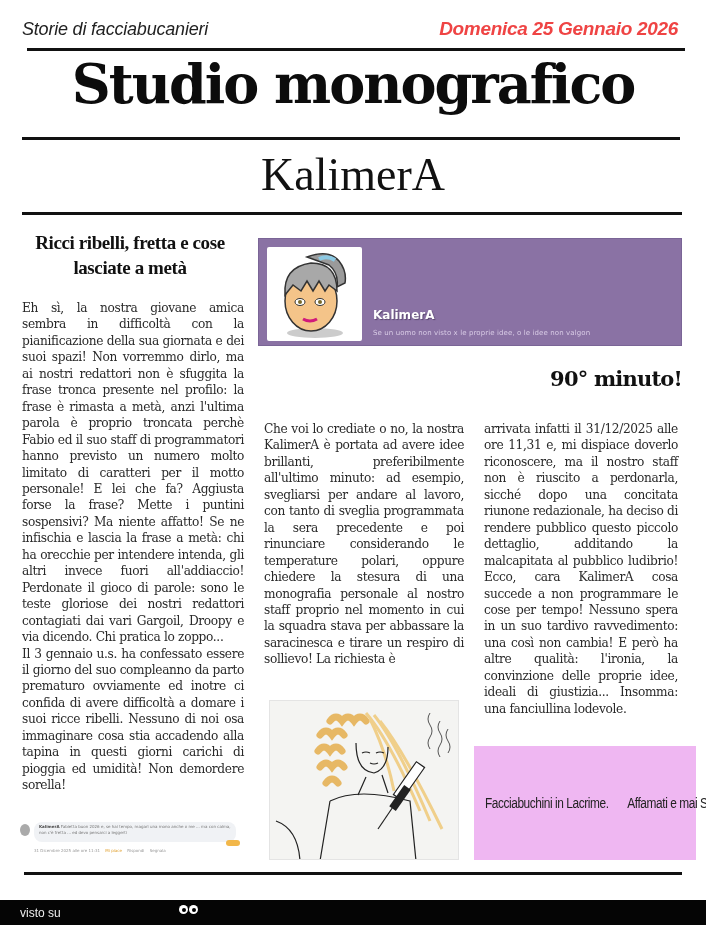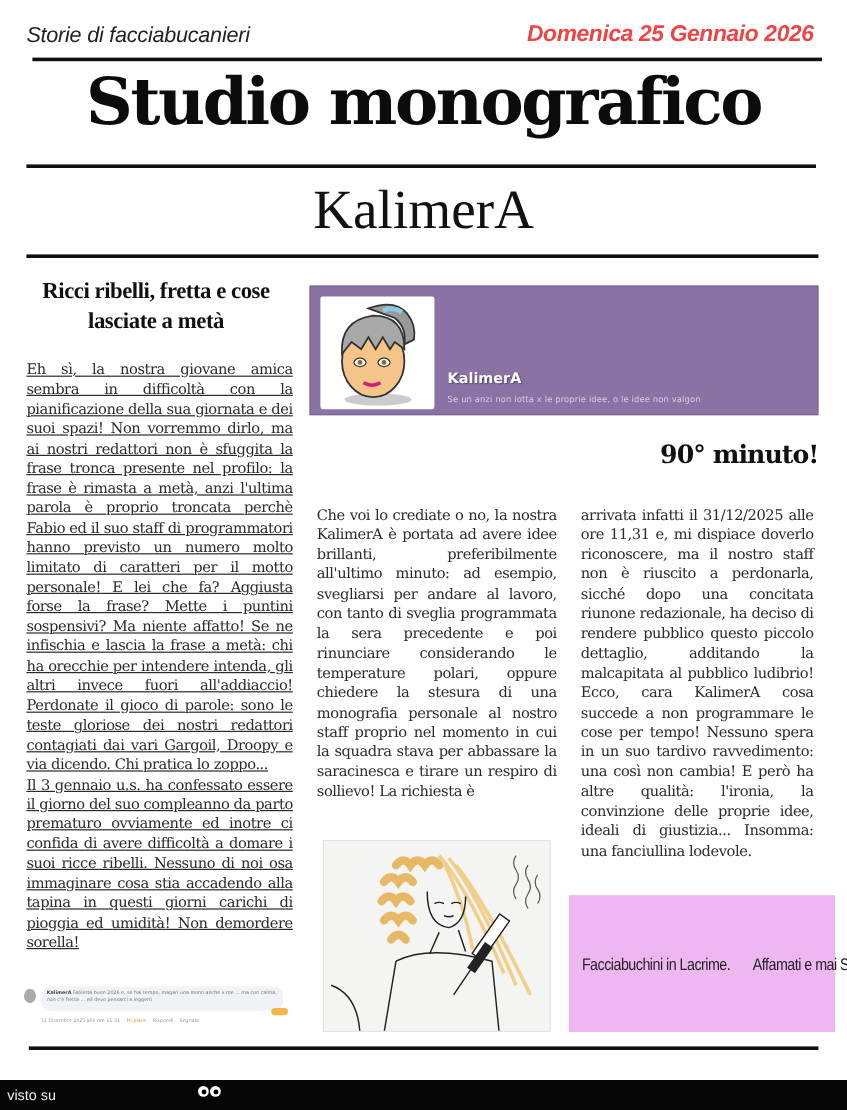--- a/index.html
+++ b/index.html
@@ -17,21 +17,21 @@
 
   .main-title { position: absolute; top: 52px; left: 0; width: 706px; text-align: center; font-family: "DejaVu Serif", serif; font-weight: bold; font-size: 54px; letter-spacing: -2px; color: #0c0c0c; }
   .author-title { position: absolute; top: 148px; left: 0; width: 706px; text-align: center; font-family: "Liberation Serif", serif; font-size: 46px; color: #111; }
 
   .left-head { position: absolute; top: 230px; left: 10px; width: 240px; text-align: center; font-family: "Liberation Serif", serif; font-weight: bold; font-size: 19px; line-height: 25px; color: #111; letter-spacing: -0.4px; }
 
   .body-text { position: absolute; font-family: "DejaVu Serif", serif; font-size: 12.2px; line-height: 16.45px; text-align: justify; color: #2a2a2a; letter-spacing: -0.35px; }
   .left-col { top: 300px; left: 22px; width: 222px; }
   .mid-col { top: 421px; left: 264px; width: 200px; }
   .right-col { top: 421px; left: 484px; width: 194px; }
-  .body-text p { margin: 0; text-decoration: underline; }
+  .body-text p { margin: 0; }
 
   .profile-box { position: absolute; top: 238px; left: 258px; width: 424px; height: 108px; background: #8a72a4; border: 1px solid #7a6596; }
   .avatar { position: absolute; top: 8px; left: 8px; width: 95px; height: 94px; background: #fff; border-radius: 2px; overflow: hidden; }
   .profile-name { position: absolute; top: 69px; left: 114px; font-family: "DejaVu Sans", sans-serif; font-weight: bold; font-size: 12px; color: #fff; text-shadow: 1px 1px 1px #5a4870; }
   .profile-motto { position: absolute; top: 90px; left: 114px; font-family: "DejaVu Sans", sans-serif; font-size: 7px; color: #d9cce6; letter-spacing: 0.1px; white-space: nowrap; }
 
   .mid-head { position: absolute; top: 366px; left: 258px; width: 424px; text-align: right; font-family: "DejaVu Serif", serif; font-weight: bold; font-size: 21px; color: #111; letter-spacing: -0.8px; }
 
   .photo { position: absolute; top: 700px; left: 269px; width: 190px; height: 160px; background: #f4f4f2; border: 1px solid #e4e4e4; overflow: hidden; }
 
@@ -39,21 +39,21 @@
   .pink-line { font-family: "Liberation Sans", sans-serif; font-size: 14px; color: #222; letter-spacing: -0.5px; transform: scaleX(0.85); white-space: nowrap; }
 
   .comment { position: absolute; top: 820px; left: 18px; width: 225px; height: 40px; }
   .comment-avatar { position: absolute; top: 4px; left: 2px; width: 10px; height: 12px; border-radius: 50%; background: #aaa; }
   .comment-bubble { position: absolute; top: 2px; left: 16px; width: 202px; height: 20px; background: #f0f2f5; border-radius: 8px; padding: 2px 5px; font-family: "DejaVu Sans", sans-serif; font-size: 4px; line-height: 6px; color: #777; filter: blur(0.4px); overflow: hidden; }
   .comment-bubble b { color: #444; }
   .comment-meta { position: absolute; top: 28px; left: 16px; font-family: "DejaVu Sans", sans-serif; font-size: 4px; color: #999; filter: blur(0.4px); white-space: nowrap; }
   .comment-meta .like { color: #e0a030; margin: 0 4px; }
   .comment-react { position: absolute; top: 20px; left: 208px; width: 14px; height: 6px; border-radius: 3px; background: #f2b74a; }
 
-  .footer { position: absolute; top: 900px; left: 0; width: 706px; height: 25px; background: #050505; display: flex; align-items: center; padding-left: 6px; }
+  .footer { position: absolute; top: 900px; left: 0; width: 706px; height: 25px; background: #050505; display: flex; align-items: center; padding-left: 20px; }
   .footer-visto { font-family: "Liberation Sans", sans-serif; font-size: 12px; color: #eee; margin-right: 14px; }
   .footer-brand { font-family: "Liberation Sans", sans-serif; font-weight: bold; font-size: 14px; color: #fff; letter-spacing: -0.4px; margin-top: 40px; }
   .footer-eyes { display: inline-flex; gap: 1px; margin-left: 4px; margin-top: -6px; }
   .eye { width: 9px; height: 9px; border-radius: 50%; background: #fff; position: relative; }
   .eye::after { content: ""; position: absolute; width: 4px; height: 4px; background: #000; border-radius: 50%; top: 3px; left: 3px; }
 </style>
 </head>
 <body>
 
 <div class="masthead-top">
@@ -99,21 +99,21 @@
       <ellipse cx="44" cy="54" rx="26" ry="30" fill="#f4c489" stroke="#333" stroke-width="1.5"></ellipse>
       <path d="M18 48 Q16 20 44 16 Q70 16 70 44 L62 38 L58 44 L52 34 L46 44 L40 34 L34 44 L26 38 Z" fill="#a8a8a8" stroke="#333" stroke-width="1.5"></path>
       <ellipse cx="33" cy="55" rx="5" ry="3.5" fill="#fff" stroke="#333"></ellipse>
       <ellipse cx="53" cy="55" rx="5" ry="3.5" fill="#fff" stroke="#333"></ellipse>
       <circle cx="33" cy="55" r="2" fill="#7a6a2a"></circle>
       <circle cx="53" cy="55" r="2" fill="#7a6a2a"></circle>
       <path d="M36 72 Q43 76 50 72" stroke="#d11a7a" stroke-width="3" fill="none"></path>
     </svg>
   </div>
   <div class="profile-name">KalimerA</div>
-  <div class="profile-motto">Se un anzi non lotta x le proprie idee, o le idee non valgon</div>
+  <div class="profile-motto">Se un uomo non visto x le proprie idee, o le idee non valgon</div>
 </div>
 
 <div class="mid-head">90° minuto!</div>
 <div class="body-text mid-col">Che voi lo  crediate o no, la nostra KalimerA è portata ad avere idee brillanti, preferibilmente all'ultimo minuto: ad esempio, svegliarsi per andare al lavoro, con tanto di sveglia programmata la sera precedente e poi rinunciare considerando le temperature polari, oppure chiedere la stesura di una monografia personale al nostro staff proprio nel momento in cui la squadra stava per abbassare la saracinesca e tirare un respiro di sollievo! La richiesta è</div>
 <div class="body-text right-col">arrivata infatti il 31/12/2025 alle ore 11,31 e, mi dispiace doverlo riconoscere, ma il nostro staff non è riuscito a perdonarla, sicché dopo una concitata riunone redazionale, ha deciso di rendere pubblico questo piccolo dettaglio, additando la malcapitata al pubblico ludibrio! Ecco, cara KalimerA cosa succede a non programmare le cose per tempo! Nessuno spera in un suo tardivo ravvedimento: una così non cambia! E però ha altre qualità: l'ironia, la convinzione delle proprie idee, ideali di giustizia... Insomma: una fanciullina lodevole.</div>
 
 <div class="photo">
   <svg width="190" height="160" viewBox="0 0 190 160">
     <g fill="none" stroke="#e7b865" stroke-width="7" stroke-linecap="round">
       <path d="M60 20 q6 -8 12 0 q6 -8 12 0 q6 -8 12 0"></path>

